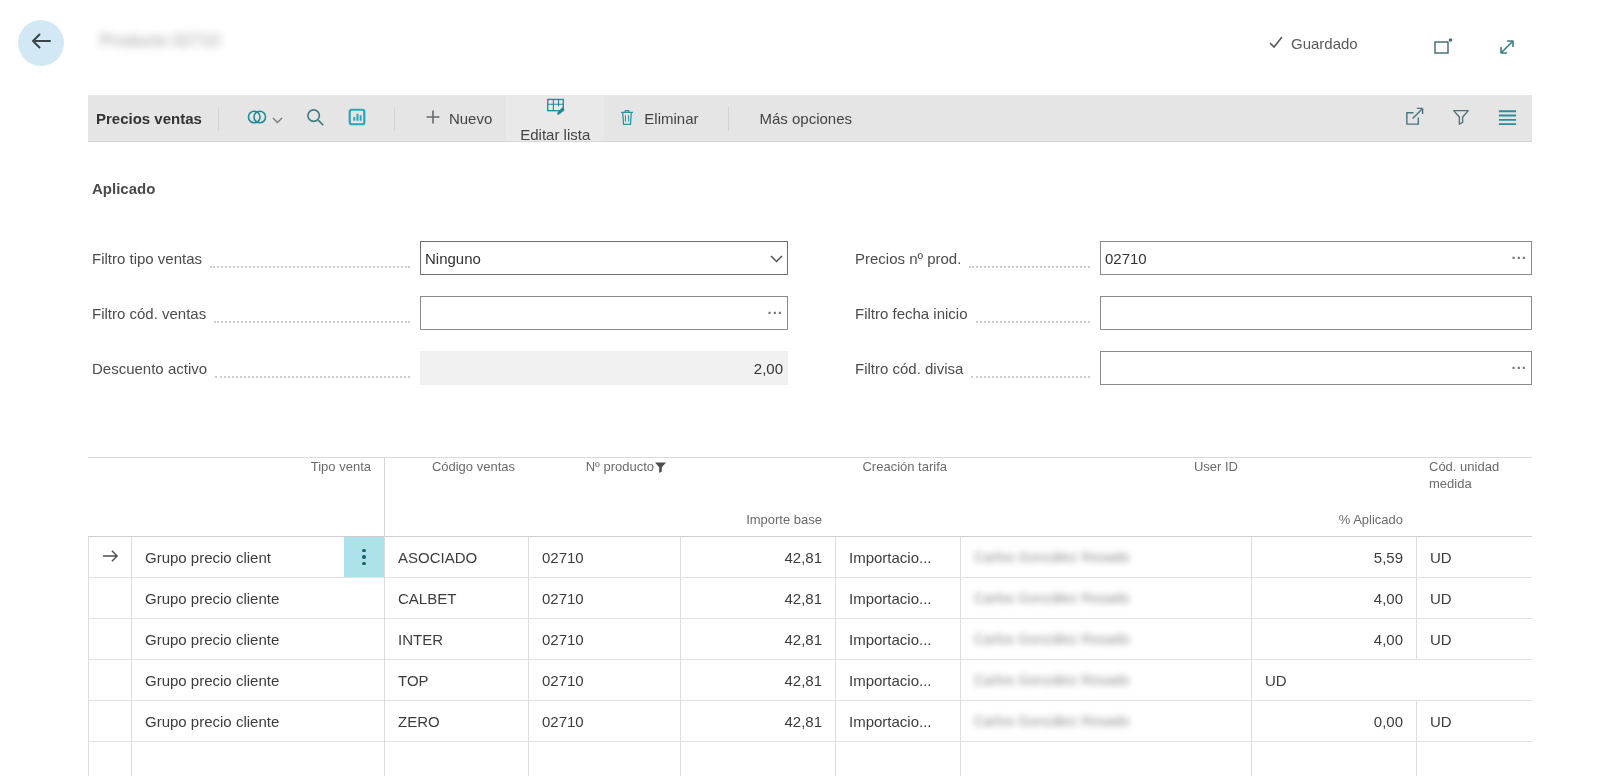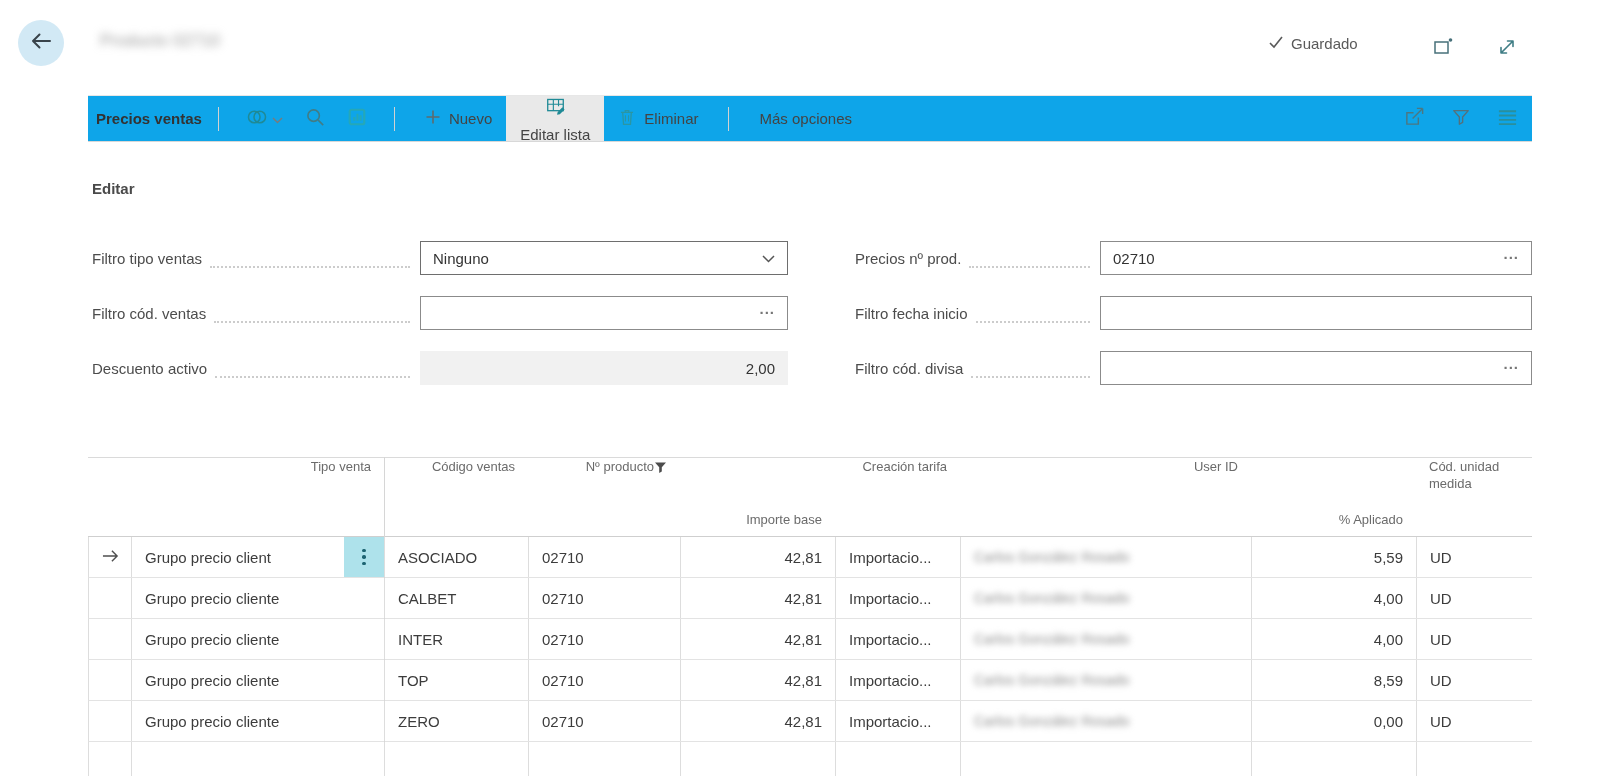--- a/index.html
+++ b/index.html
@@ -11,38 +11,38 @@
             background:#d2e9f5;display:flex;align-items:center;justify-content:center;cursor:pointer;}
   .page-title{position:absolute;left:100px;top:31px;font-size:17px;color:#9a9a9a;
               filter:blur(4px);user-select:none;}
   .saved{position:absolute;left:1268px;top:34px;display:flex;align-items:center;gap:7px;
          font-size:15px;color:#5a5a5a;}
   .win-icon{position:absolute;top:36px;cursor:pointer;}
   .win-icon.popout{left:1432px;}
   .win-icon.expand{left:1496px;}
 
   
-  .toolbar{position:absolute;left:88px;top:95px;width:1444px;height:47px;background:#0ea5e9;
+  .toolbar{position:absolute;left:88px;top:95px;width:1444px;height:47px;background:#e5e5e5;
            border-top:1px solid #e7e7e7;border-bottom:1px solid #d8d8d8;
            display:flex;align-items:center;box-sizing:border-box;}
   .tb-caption{font-size:15px;font-weight:bold;color:#333;margin-left:8px;white-space:nowrap;}
   .tb-sep{width:1px;height:24px;background:#d2d2d2;margin:0 16px;flex:none;}
   .tb-iconbtn{display:flex;align-items:center;gap:4px;margin:0 11px;cursor:pointer;}
   .tb-action{display:flex;align-items:center;gap:8px;height:100%;padding:0 14px;
              font-size:15px;color:#444;cursor:pointer;white-space:nowrap;}
   .tb-action.active{background:#e9e9e9;flex-direction:column;}
   .tb-right{margin-left:auto;display:flex;align-items:center;gap:26px;margin-right:14px;}
 
   
   .section-title{position:absolute;left:92px;top:180px;font-size:15px;font-weight:bold;color:#4a4a4a;}
   .field{position:absolute;height:34px;display:flex;align-items:center;}
   .f-label{font-size:15px;color:#4c4c4c;white-space:nowrap;flex:none;}
   .leader{flex:1;height:17px;border-bottom:2px dotted #cccccc;margin:0 10px 0 8px;}
   .fbox{height:34px;border:1px solid #8b8b8b;background:#fff;display:flex;align-items:center;
-        padding:0 12px;box-sizing:border-box;flex:none;}
+        padding:0 4px;box-sizing:border-box;flex:none;}
   .fbox.select{border-color:#6e6e6e;}
   .fbox.readonly{background:#f1f1f1;border-color:#f1f1f1;justify-content:flex-end;}
   .f-left .fbox{width:368px;}
   .f-right .fbox{width:432px;}
   .f-val{font-size:15px;color:#333;}
   .lookup{margin-left:auto;color:#767676;font-size:15px;font-weight:bold;letter-spacing:1px;
           line-height:10px;transform:translateY(-4px);cursor:pointer;}
   .chev{margin-left:auto;}
 
   
@@ -185,21 +185,21 @@
           </svg>
       </span>
       <span>
         <svg width="21" height="18" viewBox="0 0 22 18">
             <path d="M2 3h18 M2 7.5h18 M2 12h18 M2 16.5h18" stroke="#2a8f9c" stroke-width="2"></path>
           </svg>
       </span>
     </span>
   </div>
 
-  <div class="section-title">Editar</div>
+  <div class="section-title">Aplicado</div>
 
   <div class="field f-left" style="left:92px;top:241px;width:696px;">
     <span class="f-label">Filtro tipo ventas</span>
     <span class="leader"></span>
     <span class="fbox select">
       <span class="f-val">Ninguno</span>
       <span class="chev">
         <svg width="13" height="8" viewBox="0 0 13 8">
             <path d="M1 1l5.5 5.5L12 1" stroke="#555" stroke-width="1.5" fill="none"></path>
           </svg>
@@ -330,21 +330,20 @@
     <div class="gcols trow">
       <div class="tc sel"></div>
       <div class="tc">Grupo precio cliente</div>
       <div class="tc">TOP</div>
       <div class="tc">02710</div>
       <div class="tc num">42,81</div>
       <div class="tc">Importacio...</div>
       <div class="tc">
           <span class="blur-sm">Carlos González Rosado</span>
         </div>
-      <div class="tc num">8,59</div>
       <div class="tc last">UD</div>
     </div>
 
     <div class="gcols trow">
       <div class="tc sel"></div>
       <div class="tc">Grupo precio cliente</div>
       <div class="tc">ZERO</div>
       <div class="tc">02710</div>
       <div class="tc num">42,81</div>
       <div class="tc">Importacio...</div>

